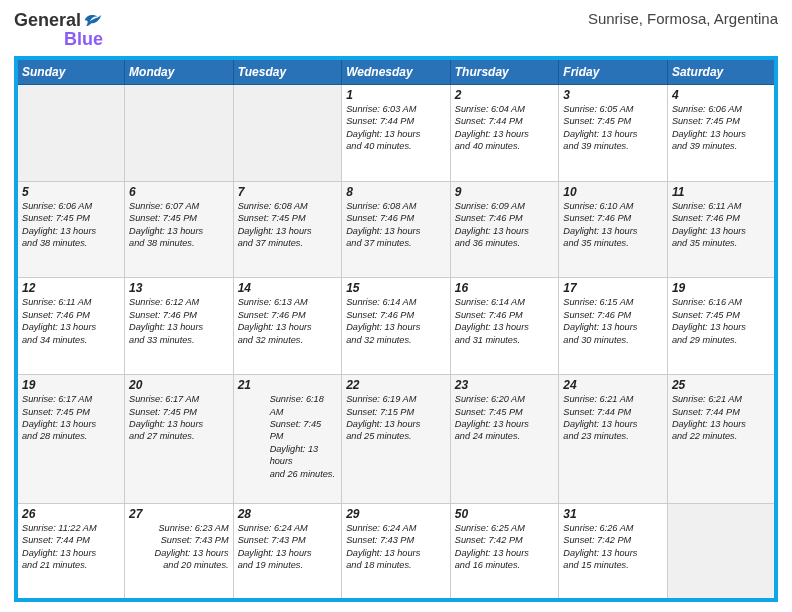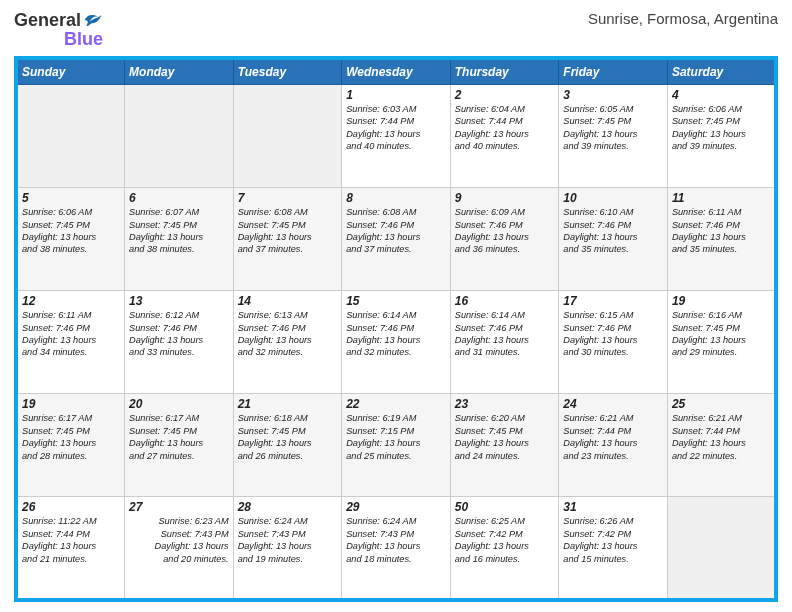--- a/index.html
+++ b/index.html
@@ -286,21 +286,21 @@
           </td>
           <td>
             <span class="day-number">20</span>
             <div class="day-info" style="white-space: pre-line;">Sunrise: 6:17 AM
 Sunset: 7:45 PM
 Daylight: 13 hours
 and 27 minutes.</div>
           </td>
           <td>
             <span class="day-number">21</span>
-            <div class="day-info" style="white-space: pre-line;">Sunrise: 6:18 AM
+            <div class="day-info" style="white-space: pre-line; margin-left: 32px;">Sunrise: 6:18 AM
 Sunset: 7:45 PM
 Daylight: 13 hours
 and 26 minutes.</div>
           </td>
           <td>
             <span class="day-number">22</span>
             <div class="day-info" style="white-space: pre-line;">Sunrise: 6:19 AM
 Sunset: 7:15 PM
 Daylight: 13 hours
 and 25 minutes.</div>

